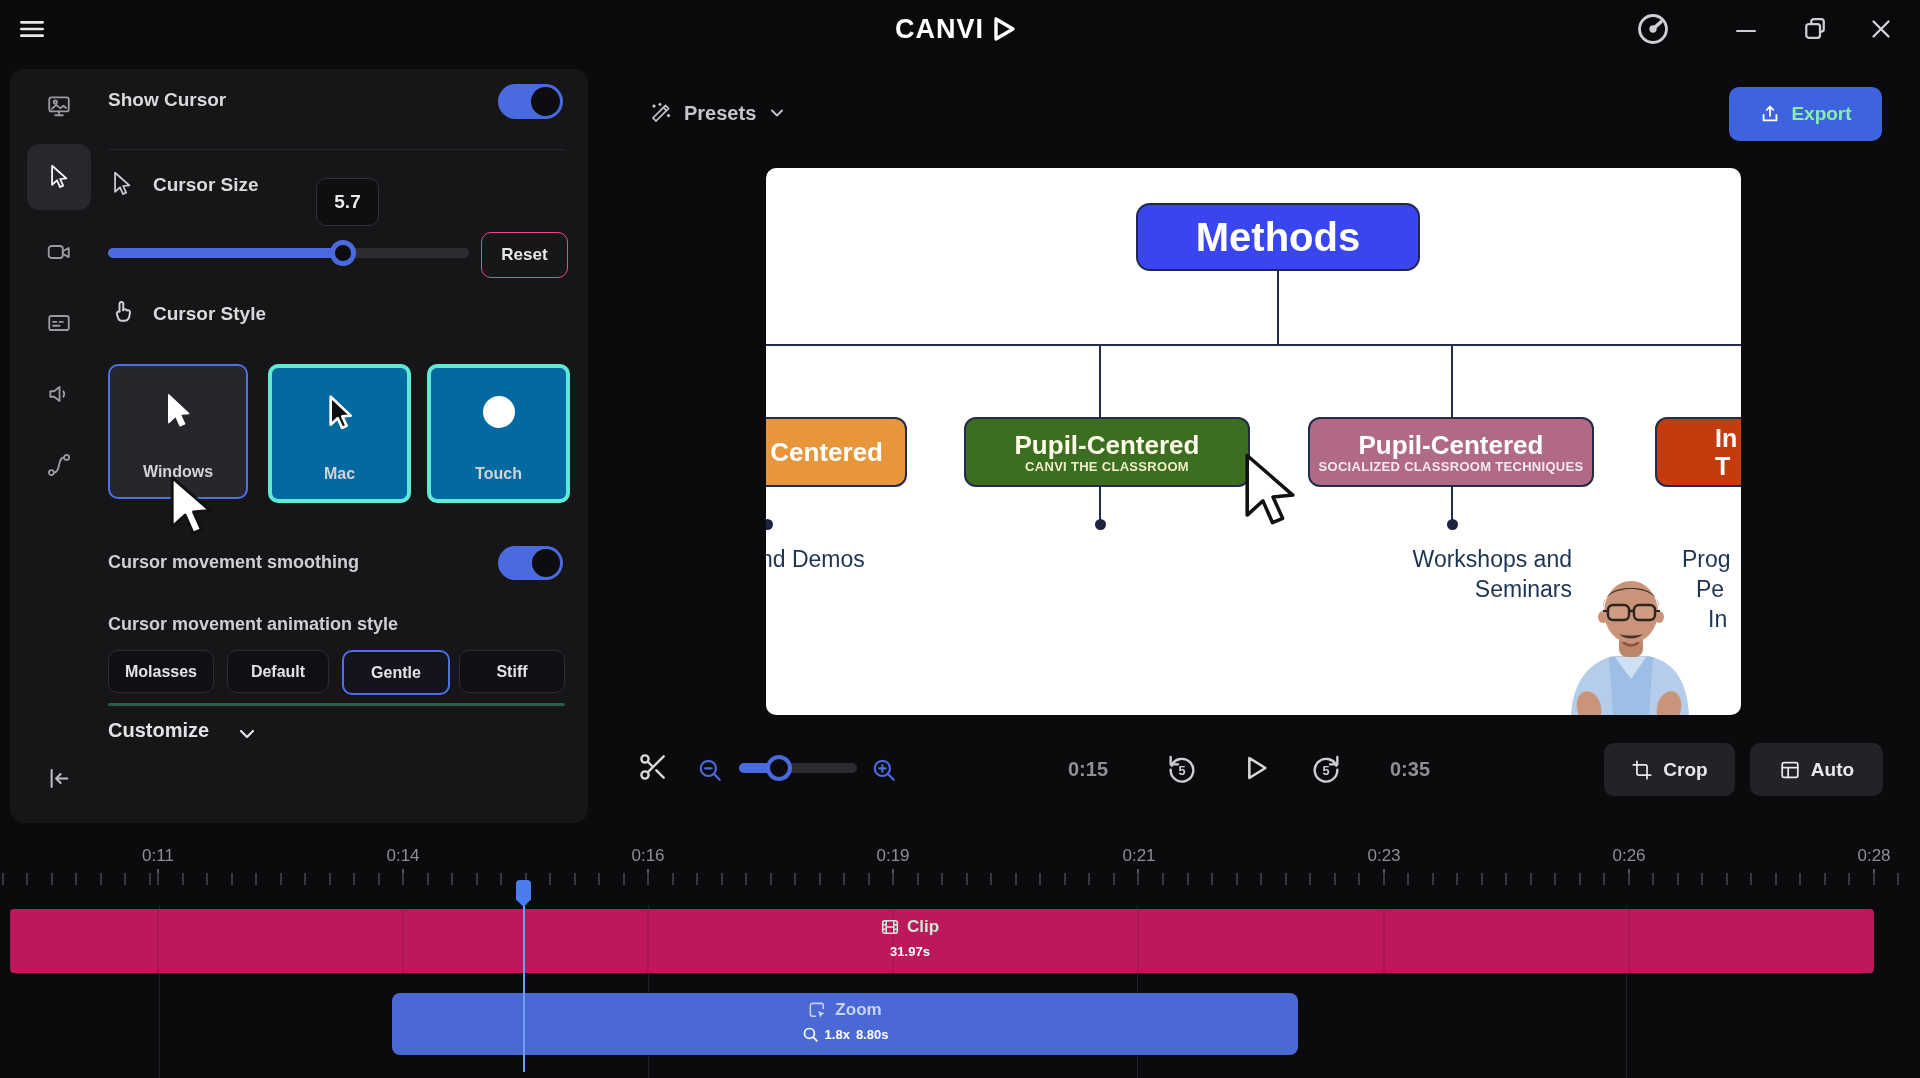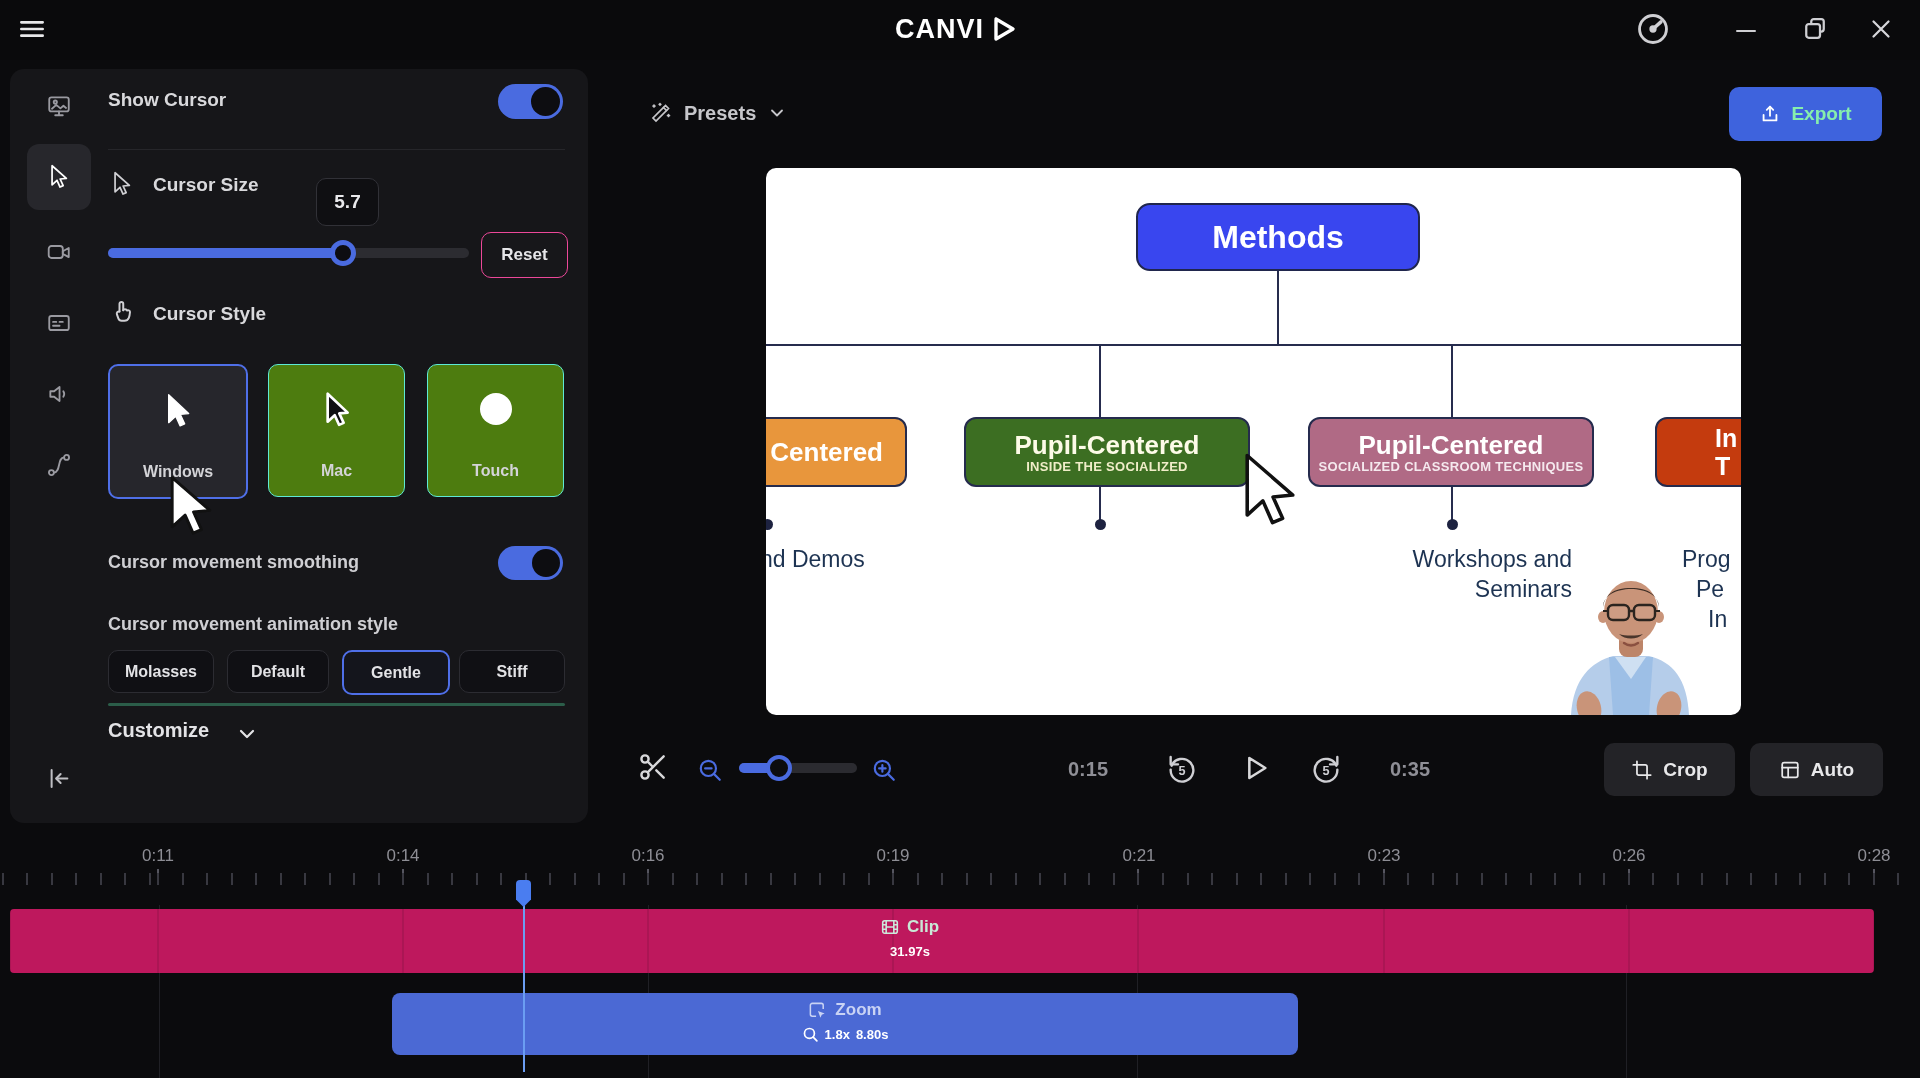--- a/index.html
+++ b/index.html
@@ -19,21 +19,21 @@
   .sub-label{font-size:18px;font-weight:bold;color:#cfcfd3;}
   .toggle{position:absolute;width:65px;height:35px;border-radius:18px;background:#4a6be0;}
   .toggle .knob{position:absolute;right:3px;top:3px;width:29px;height:29px;border-radius:50%;background:#0d0d11;}
   .divider{position:absolute;height:1px;background:#26262a;}
   .valbox{position:absolute;background:#0f0f12;border:1px solid #313137;border-radius:10px;
     display:flex;align-items:center;justify-content:center;font-size:19px;font-weight:bold;color:#e9e9ec;}
   .slider-track{position:absolute;border-radius:6px;background:#2c2c31;}
   .slider-fill{position:absolute;left:0;top:0;height:100%;border-radius:6px;background:#4a6be0;}
   .btn-dark{position:absolute;background:#17171a;border:1px solid #ec4899;border-radius:10px;color:#e6e6e9;
     display:flex;align-items:center;justify-content:center;font-size:17px;font-weight:bold;}
-  .card{position:absolute;top:295px;height:131px;background:#4d7c0f;border:1px solid #5eead4;border-radius:10px;}
+  .card{position:absolute;top:295px;height:131px;background:#0369a1;border:4px solid #5eead4;border-radius:10px;}
   .card.sel{background:#26262c;border:2px solid #4f6fe8;}
   .card .clabel{position:absolute;left:0;right:0;bottom:16px;text-align:center;font-size:16px;font-weight:bold;color:#d4d4d8;}
   .card .cicon{position:absolute;left:0;right:0;top:26px;display:flex;justify-content:center;}
   .seg{position:absolute;top:581px;height:41px;background:#101014;border:1px solid #2c2c32;border-radius:10px;
     display:flex;align-items:center;justify-content:center;font-size:16px;font-weight:bold;color:#e3e3e6;}
   .seg.sel{background:#14151c;border:2px solid #4f6fe8;}
   .green-div{position:absolute;left:98px;top:634px;width:457px;height:3px;border-radius:2px;background:#2b5d49;}
 
   
   .presets{position:absolute;left:649px;top:99px;height:28px;display:flex;align-items:center;gap:11px;color:#c6c6ca;}
@@ -252,36 +252,36 @@
     <path d="M12 14V4"></path>
       <path d="M8.5 7.5L12 4l3.5 3.5"></path>
       <path d="M5 13v6h14v-6"></path>
     </svg>
   <span>Export</span>
 </div>
 
 <div class="preview">
 
   <div class="abs" style="left:370px;top:35px;width:284px;height:68px;background:#3946ef;border:2px solid #20264d;border-radius:14px;box-sizing:border-box;display:flex;align-items:center;justify-content:center;">
-    <span style="color:#fff;font-size:32px;font-weight:bold;">Methods</span>
+    <span style="color:#fff;font-size:40px;font-weight:bold;">Methods</span>
   </div>
 
   <div class="conn" style="left:511px;top:103px;width:2px;height:73px;"></div>
   <div class="conn" style="left:0;top:176px;width:975px;height:2px;"></div>
   <div class="conn" style="left:333px;top:176px;width:2px;height:73px;"></div>
   <div class="conn" style="left:685px;top:176px;width:2px;height:73px;"></div>
   <div class="conn" style="left:333px;top:319px;width:2px;height:37px;"></div>
   <div class="conn" style="left:685px;top:319px;width:2px;height:37px;"></div>
 
   <div class="node" style="left:-60px;width:201px;background:#e8963c;align-items:flex-end;padding-right:22px;box-sizing:border-box;">
     <span class="t">Centered</span>
   </div>
   <div class="node" style="left:198px;width:286px;background:#3c6e22;color:#fdfbe8;">
     <span class="t">Pupil-Centered</span>
-    <span class="s" style="color:#f0edc8;">INSIDE THE SOCIALIZED</span>
+    <span class="s" style="color:#f0edc8;">CANVI THE CLASSROOM</span>
   </div>
   <div class="node" style="left:542px;width:286px;background:#b06a85;">
     <span class="t">Pupil-Centered</span>
     <span class="s" style="color:#f5e9ee;">SOCIALIZED CLASSROOM TECHNIQUES</span>
   </div>
   <div class="node" style="left:889px;width:260px;background:#c43b0e;align-items:flex-start;padding-left:58px;box-sizing:border-box;">
     <span class="t" style="font-size:25px;">In</span>
     <span class="t" style="font-size:25px;">T</span>
   </div>
 

